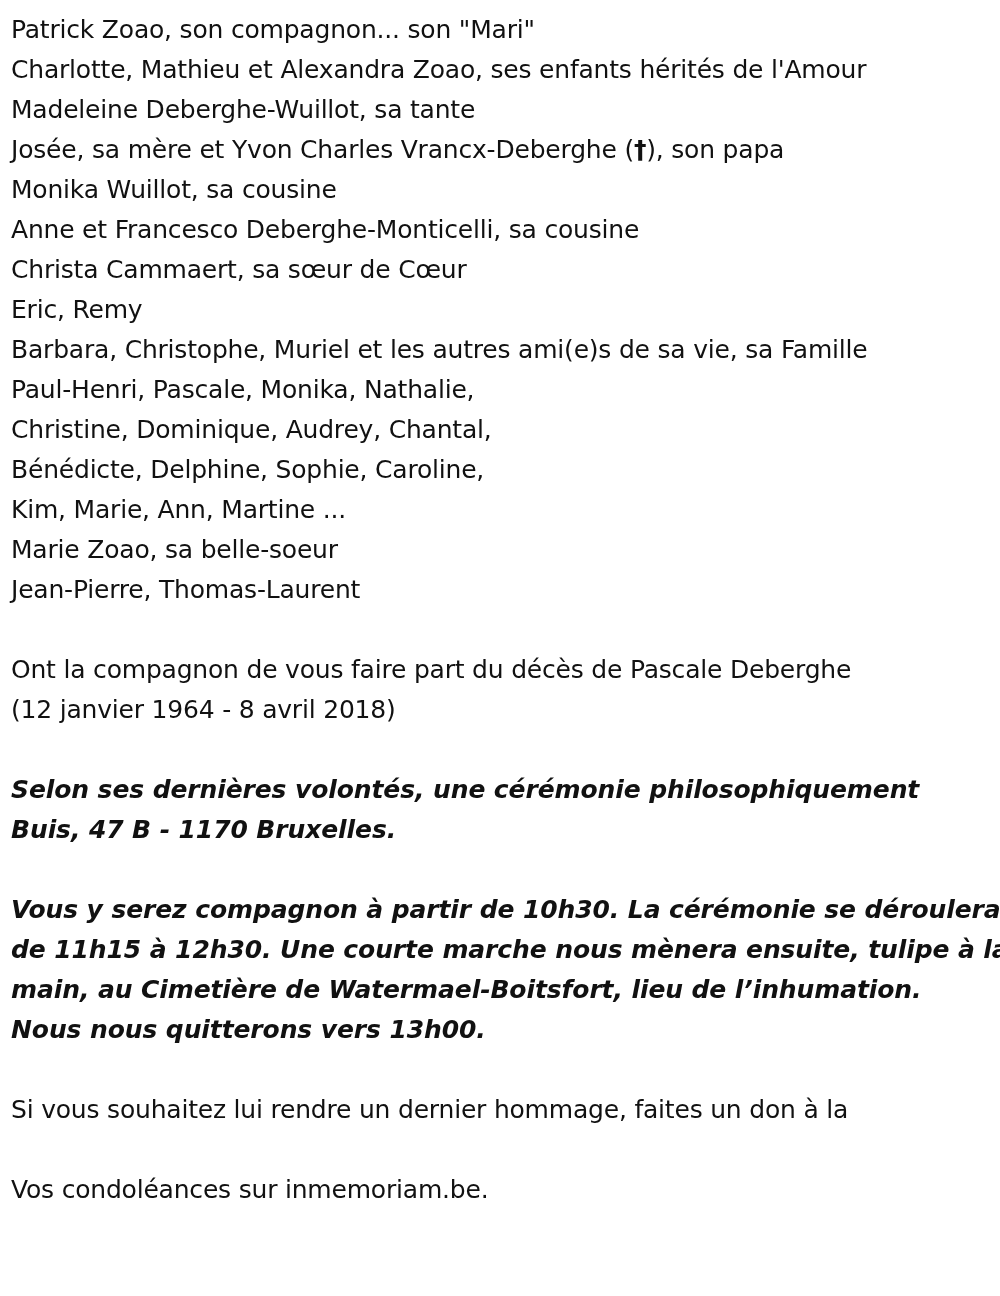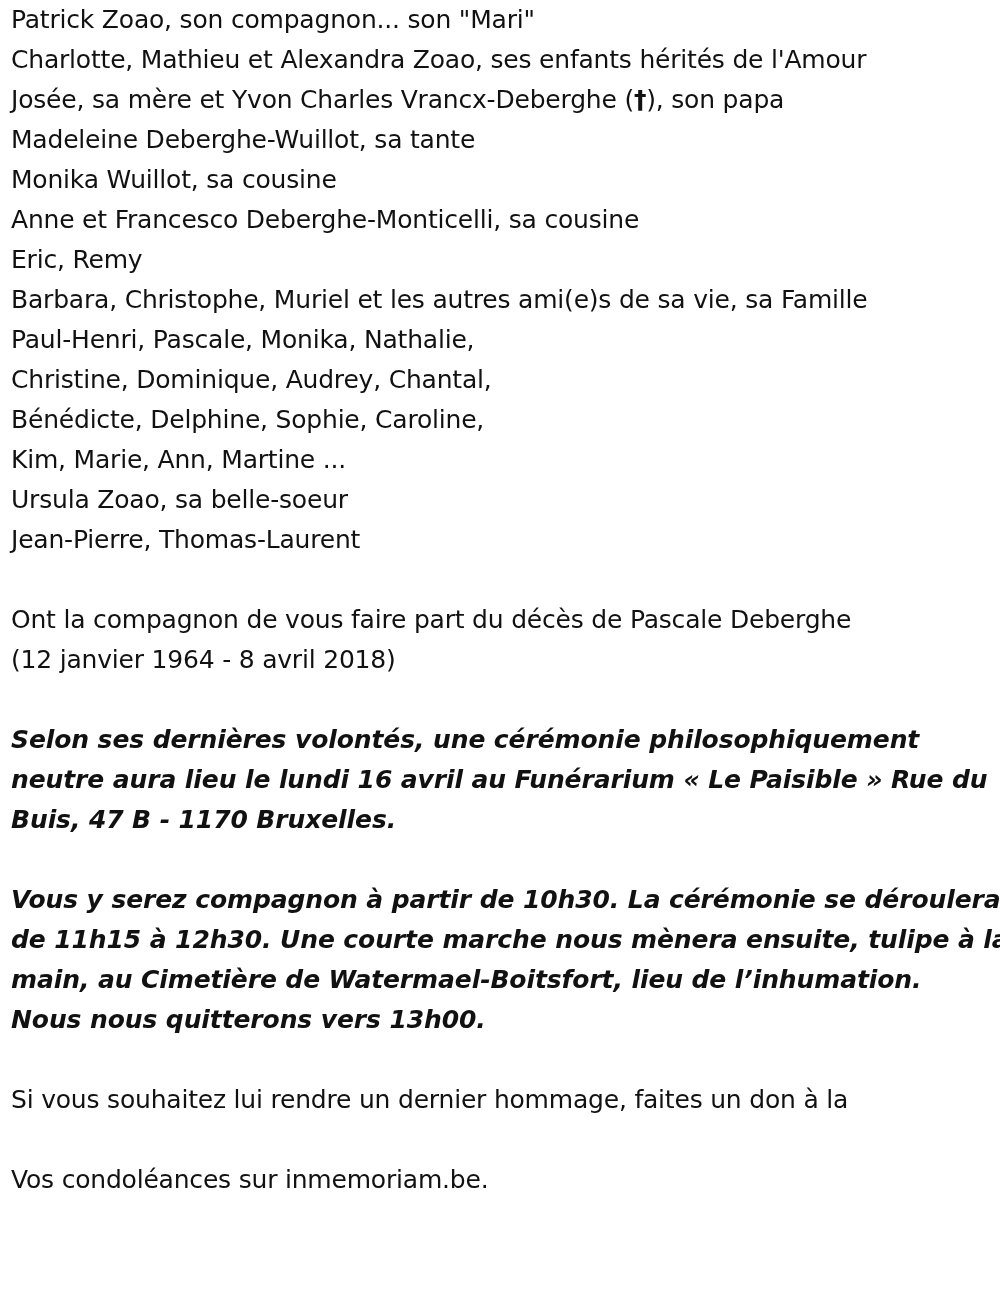--- a/index.html
+++ b/index.html
@@ -8,21 +8,21 @@
       background: #ffffff;
     }
     body {
       width: 1000px;
       height: 1296px;
       overflow: hidden;
       color: #111111;
       font-family: "DejaVu Sans", sans-serif;
     }
     .page {
-      padding: 0 0 0 11px;
+      padding: 10px 0 0 11px;
       font-size: 25px;
       line-height: 40px;
       letter-spacing: -0.2px;
     }
     .line {
       white-space: nowrap;
       display: block;
       height: 40px;
     }
     .blank {
@@ -42,46 +42,46 @@
     }
   </style>
 </head>
 <body>
 
 <div class="page">
 
   <div>
     <span class="line">Patrick Zoao, son compagnon... son "Mari"</span>
     <span class="line">Charlotte, Mathieu et Alexandra Zoao, ses enfants hérités de l'Amour</span>
+    <span class="line">Madeleine Deberghe-Wuillot, sa tante</span>
     <span class="line"><span>Josée, sa mère et Yvon Charles Vrancx-Deberghe (</span><span class="cross">†</span><span>), son papa</span></span>
-    <span class="line">Madeleine Deberghe-Wuillot, sa tante</span>
     <span class="line">Monika Wuillot, sa cousine</span>
     <span class="line">Anne et Francesco Deberghe-Monticelli, sa cousine</span>
+    <span class="line">Christa Cammaert, sa sœur de Cœur</span>
     <span class="line">Eric, Remy</span>
     <span class="line">Barbara, Christophe, Muriel et les autres ami(e)s de sa vie, sa Famille</span>
     <span class="line">Paul-Henri, Pascale, Monika, Nathalie,</span>
     <span class="line">Christine, Dominique, Audrey, Chantal,</span>
     <span class="line">Bénédicte, Delphine, Sophie, Caroline,</span>
     <span class="line">Kim, Marie, Ann, Martine ...</span>
-    <span class="line">Ursula Zoao, sa belle-soeur</span>
+    <span class="line">Marie Zoao, sa belle-soeur</span>
     <span class="line">Jean-Pierre, Thomas-Laurent</span>
   </div>
 
   <div class="blank"></div>
 
   <div>
     <span class="line">Ont la compagnon de vous faire part du décès de Pascale Deberghe</span>
     <span class="line">(12 janvier 1964 - 8 avril 2018)</span>
   </div>
 
   <div class="blank"></div>
 
   <div class="bold">
     <span class="line">Selon ses dernières volontés, une cérémonie philosophiquement</span>
-    <span class="line">neutre aura lieu le lundi 16 avril au Funérarium « Le Paisible » Rue du</span>
     <span class="line">Buis, 47 B - 1170 Bruxelles.</span>
   </div>
 
   <div class="blank"></div>
 
   <div class="bold">
     <span class="line">Vous y serez compagnon à partir de 10h30. La cérémonie se déroulera</span>
     <span class="line">de 11h15 à 12h30. Une courte marche nous mènera ensuite, tulipe à la</span>
     <span class="line">main, au Cimetière de Watermael-Boitsfort, lieu de l’inhumation.</span>
     <span class="line">Nous nous quitterons vers 13h00.</span>

